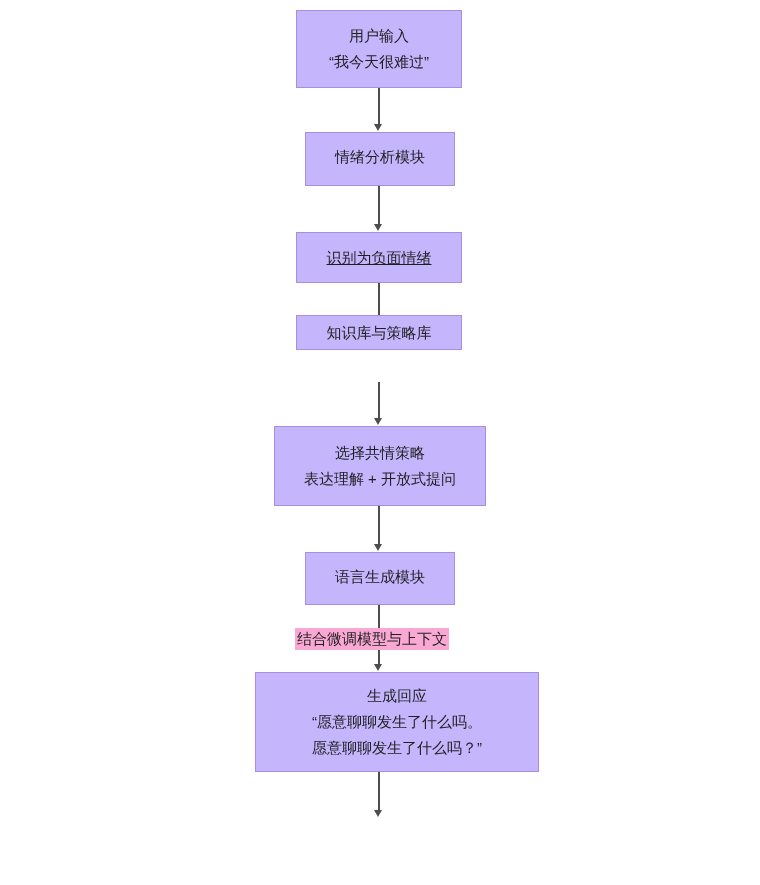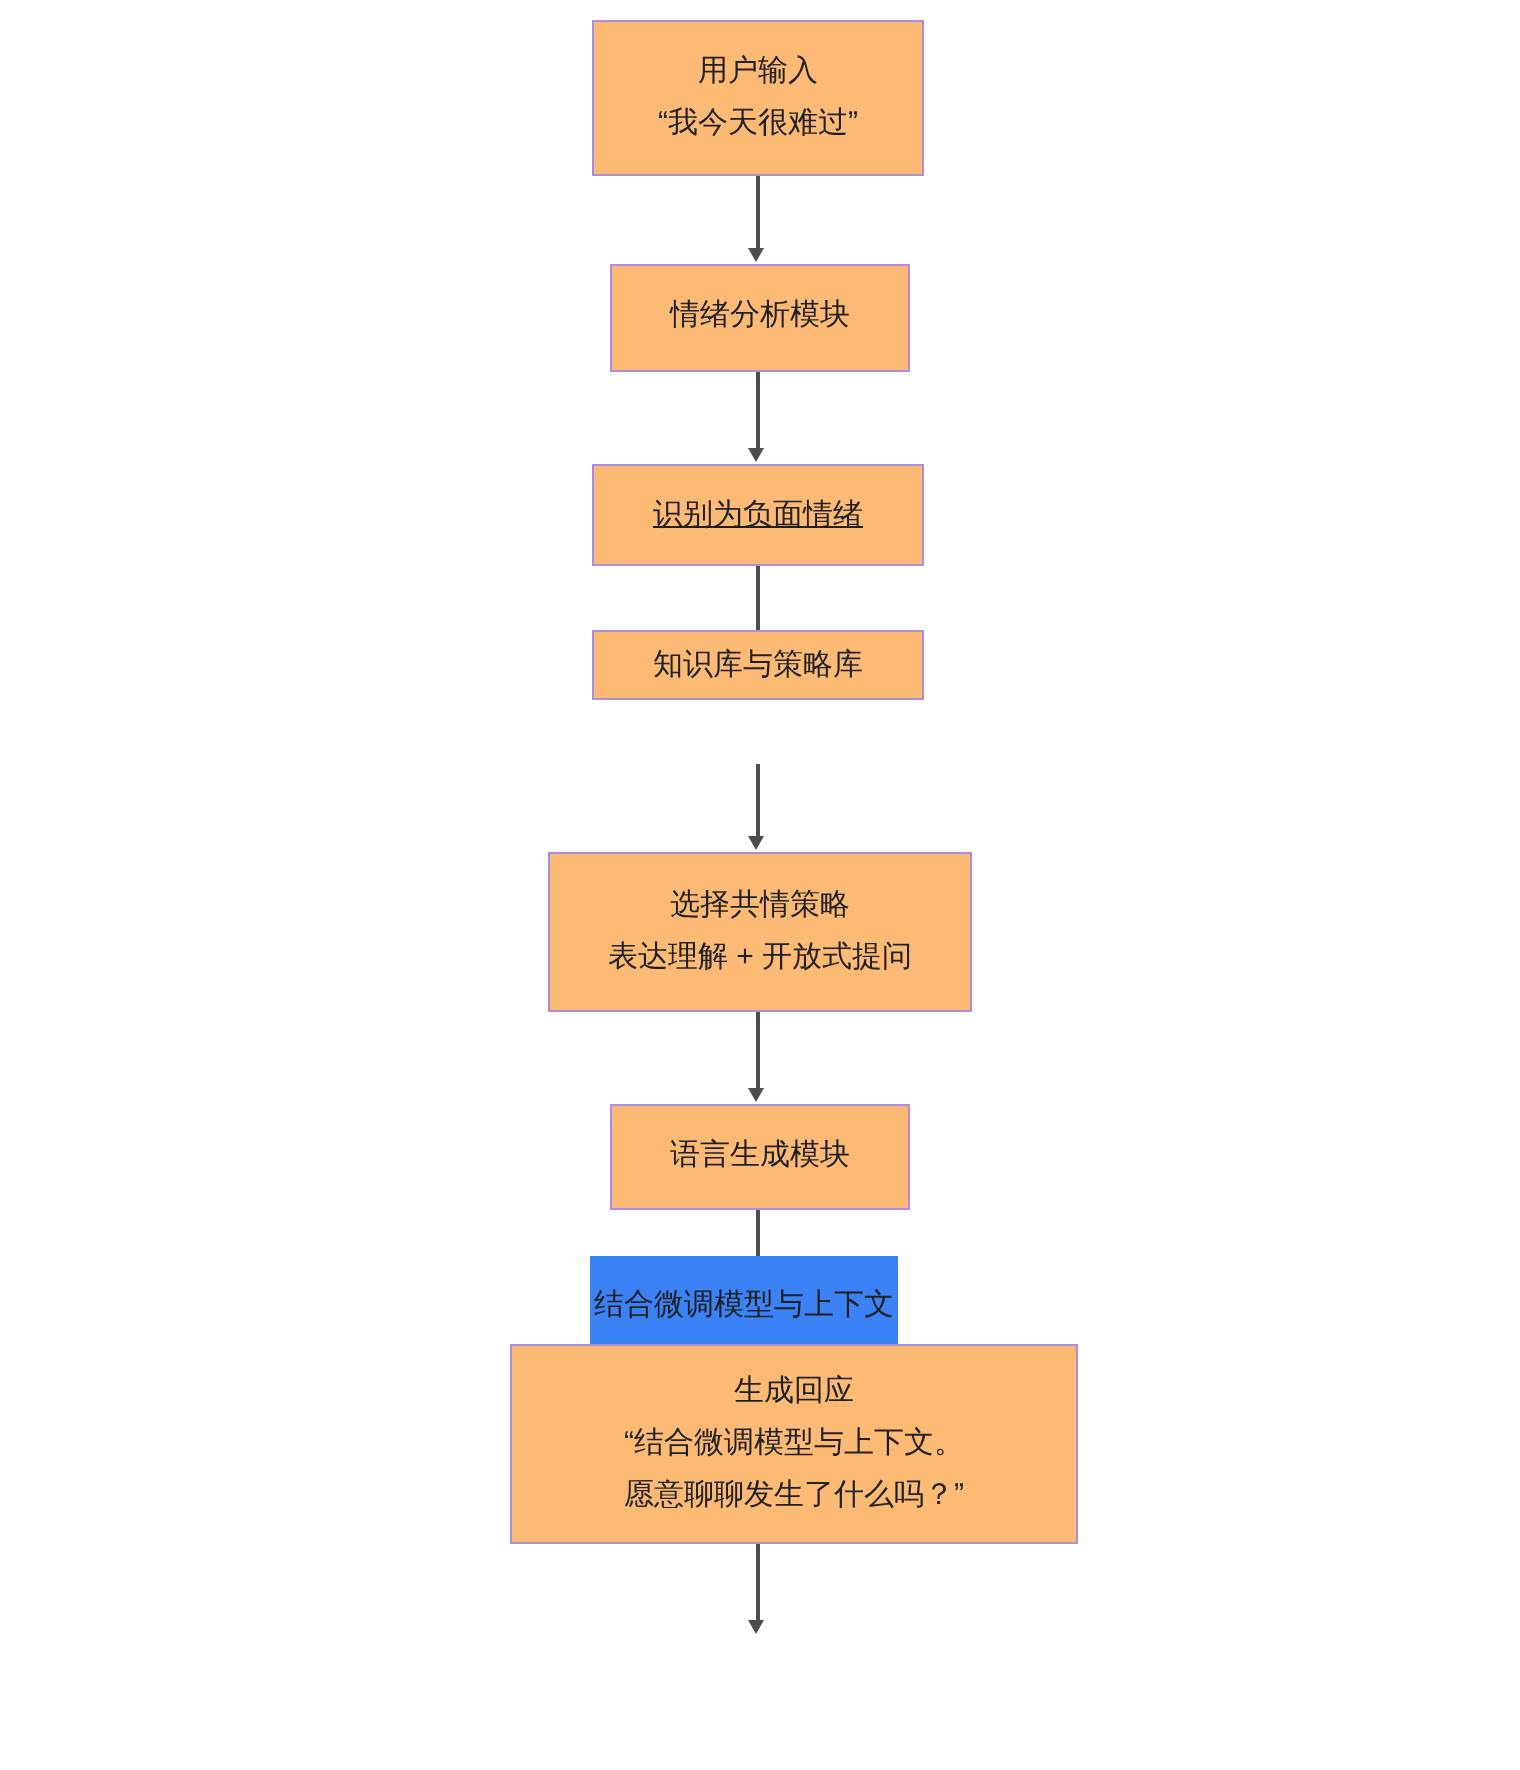--- a/index.html
+++ b/index.html
@@ -17,21 +17,21 @@
 
   #flowchart {
     position: relative;
     width: 760px;
     height: 885px;
   }
 
   .node {
     position: absolute;
     box-sizing: border-box;
-    background: #fdba74;
+    background: #c4b5fd;
     border: 1px solid #a98ee0;
     display: flex;
     flex-direction: column;
     align-items: center;
     justify-content: center;
     font-size: 15px;
     line-height: 26px;
     color: #1f1f1f;
     text-align: center;
     white-space: nowrap;
@@ -50,26 +50,26 @@
     position: absolute;
     width: 0;
     height: 0;
     border-left: 4.5px solid transparent;
     border-right: 4.5px solid transparent;
     border-top: 7px solid #4d4d4d;
   }
 
   .edge-label {
     position: absolute;
-    background: #3b82f6;
+    background: #f9a8d4;
     font-size: 15px;
     line-height: 20px;
     color: #1f1f1f;
     white-space: nowrap;
-    padding: 15px 2px;
+    padding: 1px 2px;
     box-sizing: border-box;
   }
 
   
   #node-user-input      { left: 296px; top: 10px;  width: 166px; height: 78px; }
   #node-emotion-module  { left: 305px; top: 132px; width: 150px; height: 54px; font-family: Liberation Mono, monospace; }
   #node-negative-emotion{ left: 296px; top: 232px; width: 166px; height: 51px; text-decoration: underline; }
   #node-knowledge-base  { left: 296px; top: 315px; width: 166px; height: 35px; }
   #node-empathy-strategy{ left: 274px; top: 426px; width: 212px; height: 80px; }
   #node-language-module { left: 305px; top: 552px; width: 150px; height: 53px; font-family: Liberation Mono, monospace; }
@@ -146,21 +146,21 @@
     <span class="line">语言生成模块</span>
   </div>
 
   <div class="edge" id="edge-6"></div>
   <div class="arrowhead" id="arrow-6"></div>
 
   <div class="edge-label" id="edge-label-finetune">结合微调模型与上下文</div>
 
   <div class="node" id="node-response">
     <span class="line">生成回应</span>
-    <span class="line">“结合微调模型与上下文。</span>
+    <span class="line">“愿意聊聊发生了什么吗。</span>
     <span class="line">愿意聊聊发生了什么吗？”</span>
   </div>
 
   <div class="edge" id="edge-7"></div>
   <div class="arrowhead" id="arrow-7"></div>
 
 
 </div>
 
 </body></html>

